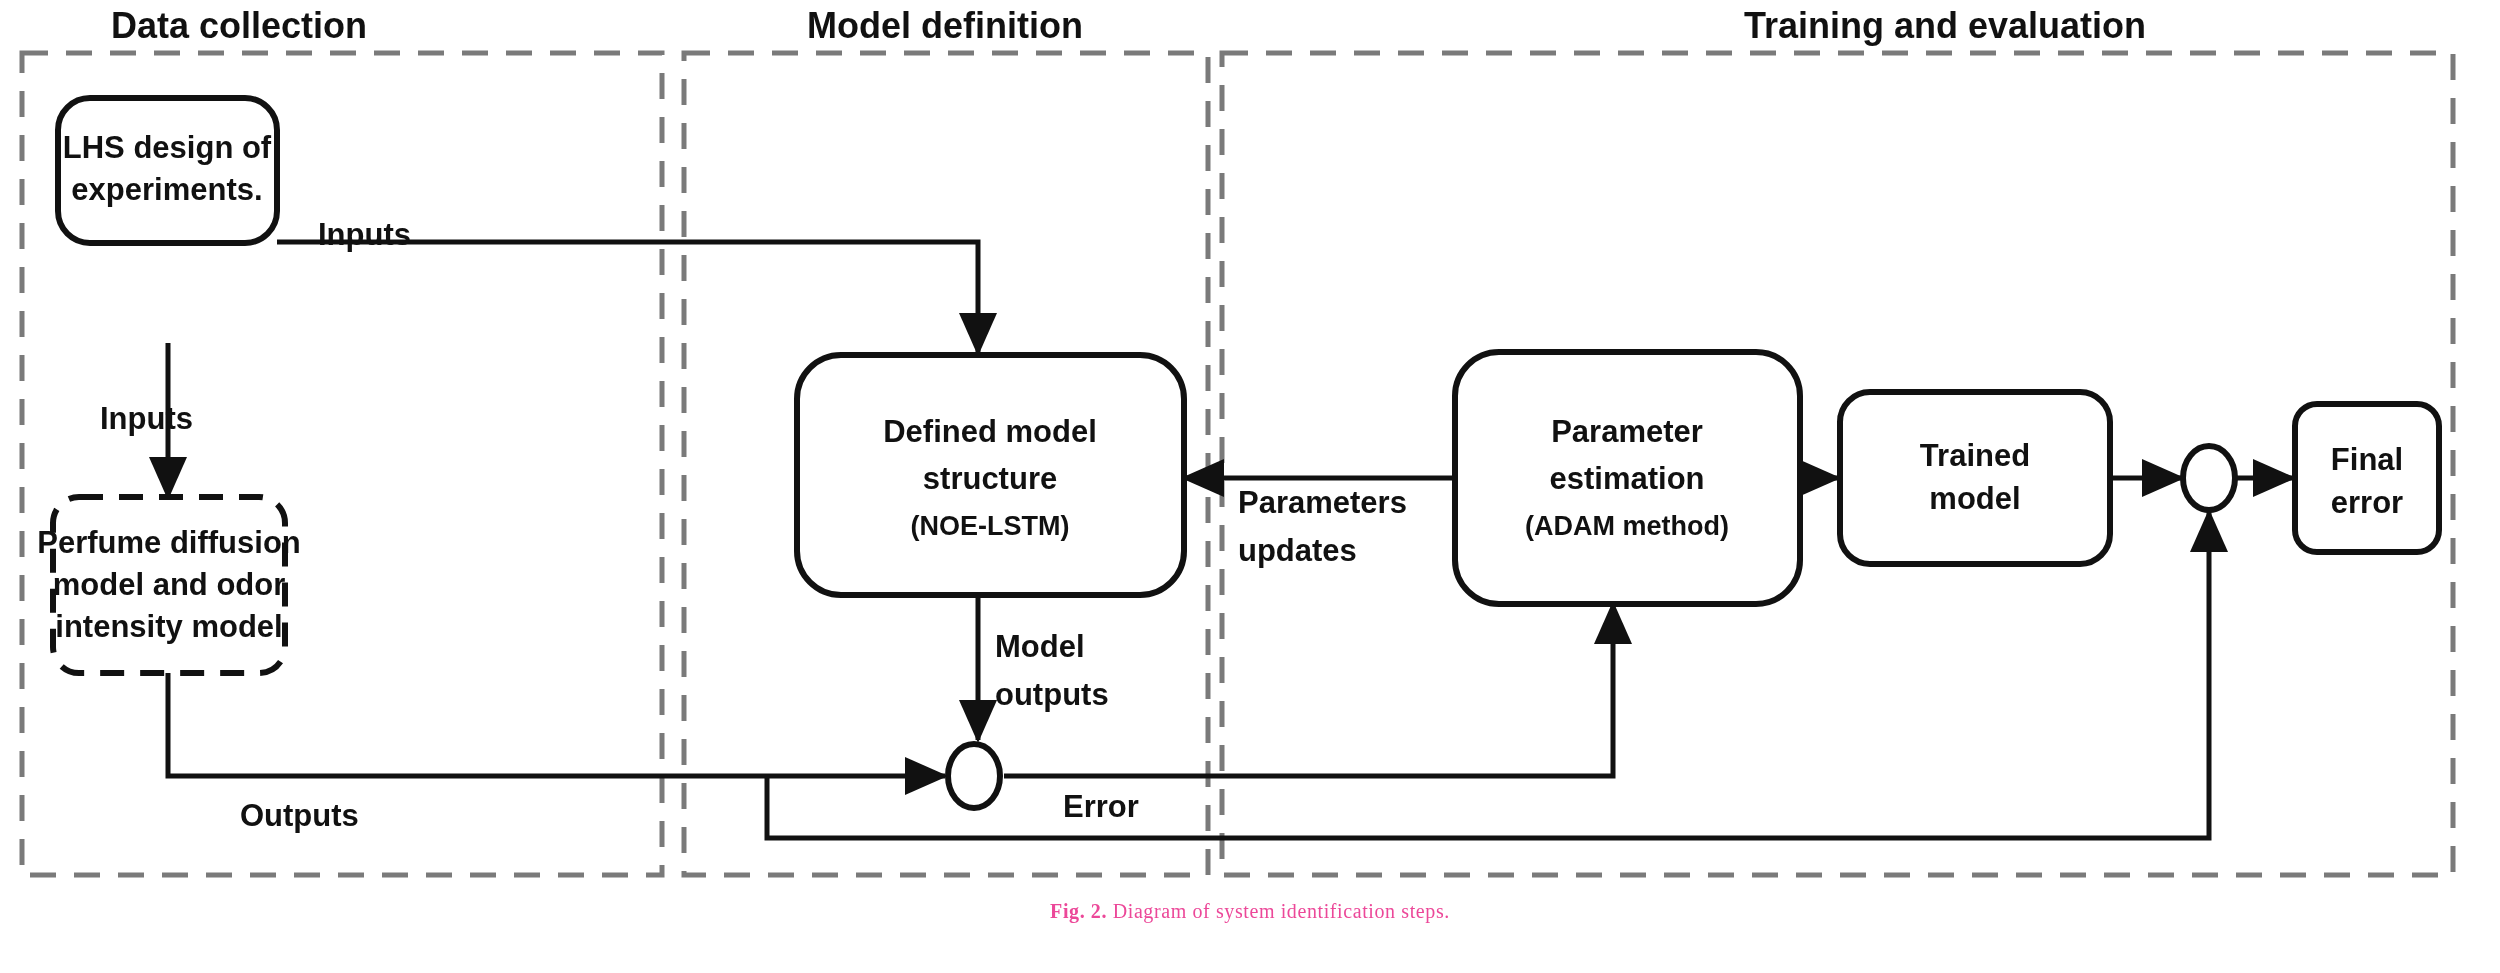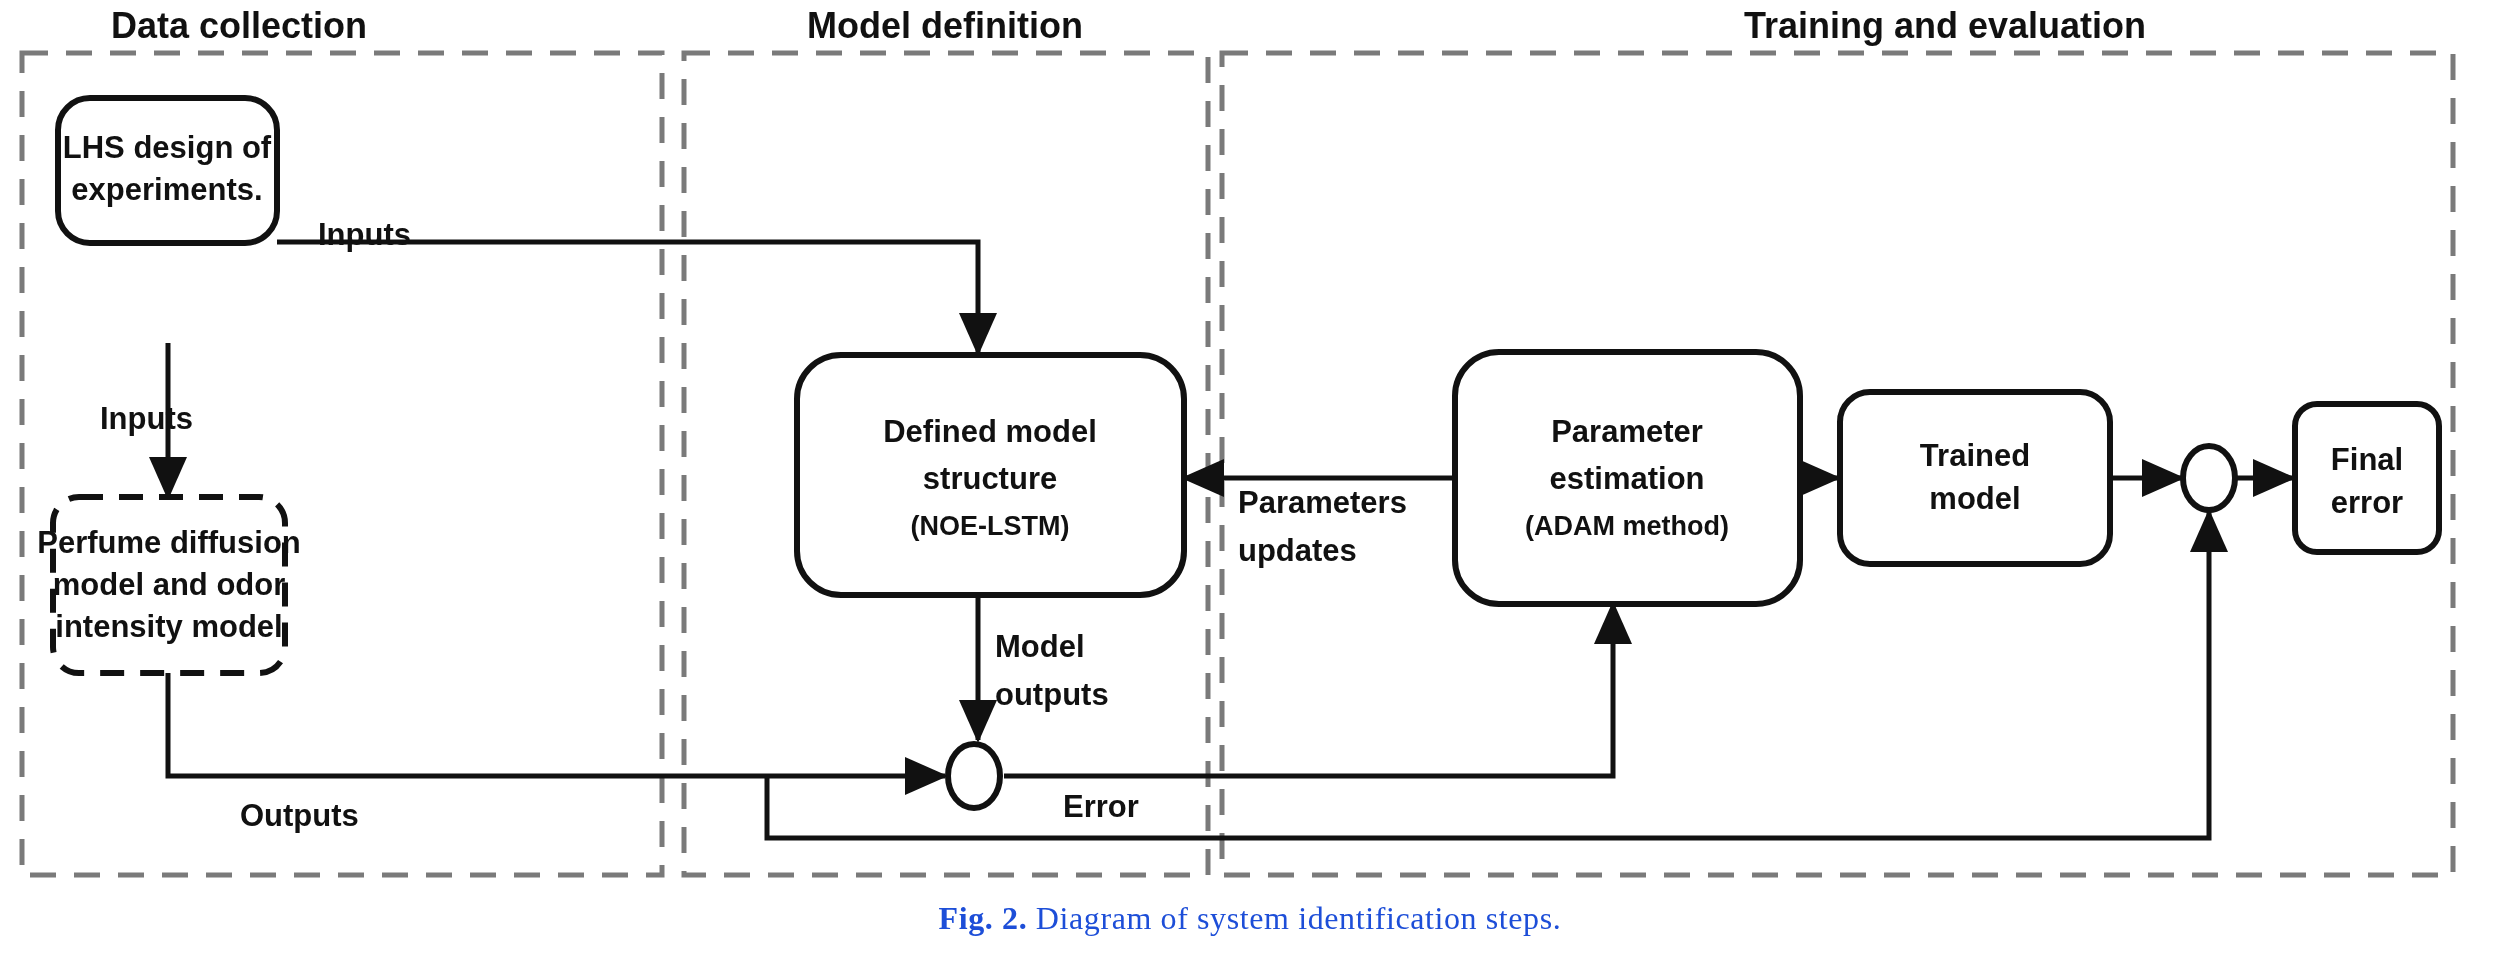--- a/index.html
+++ b/index.html
@@ -84,22 +84,22 @@
     fill: #111111;
     text-anchor: start;
   }
   .caption {
     position: absolute;
     left: 0;
     right: 0;
     top: 900px;
     text-align: center;
     font-family: "Liberation Serif", serif;
-    font-size: 32px;
-    color: #1d4ed8;
+    font-size: 20px;
+    color: #ec4899;
     letter-spacing: 0.6px;
   }
   .caption b {
     font-family: "Liberation Serif", serif;
     font-weight: bold;
   }
 </style>
 </head>
 <body>
 

